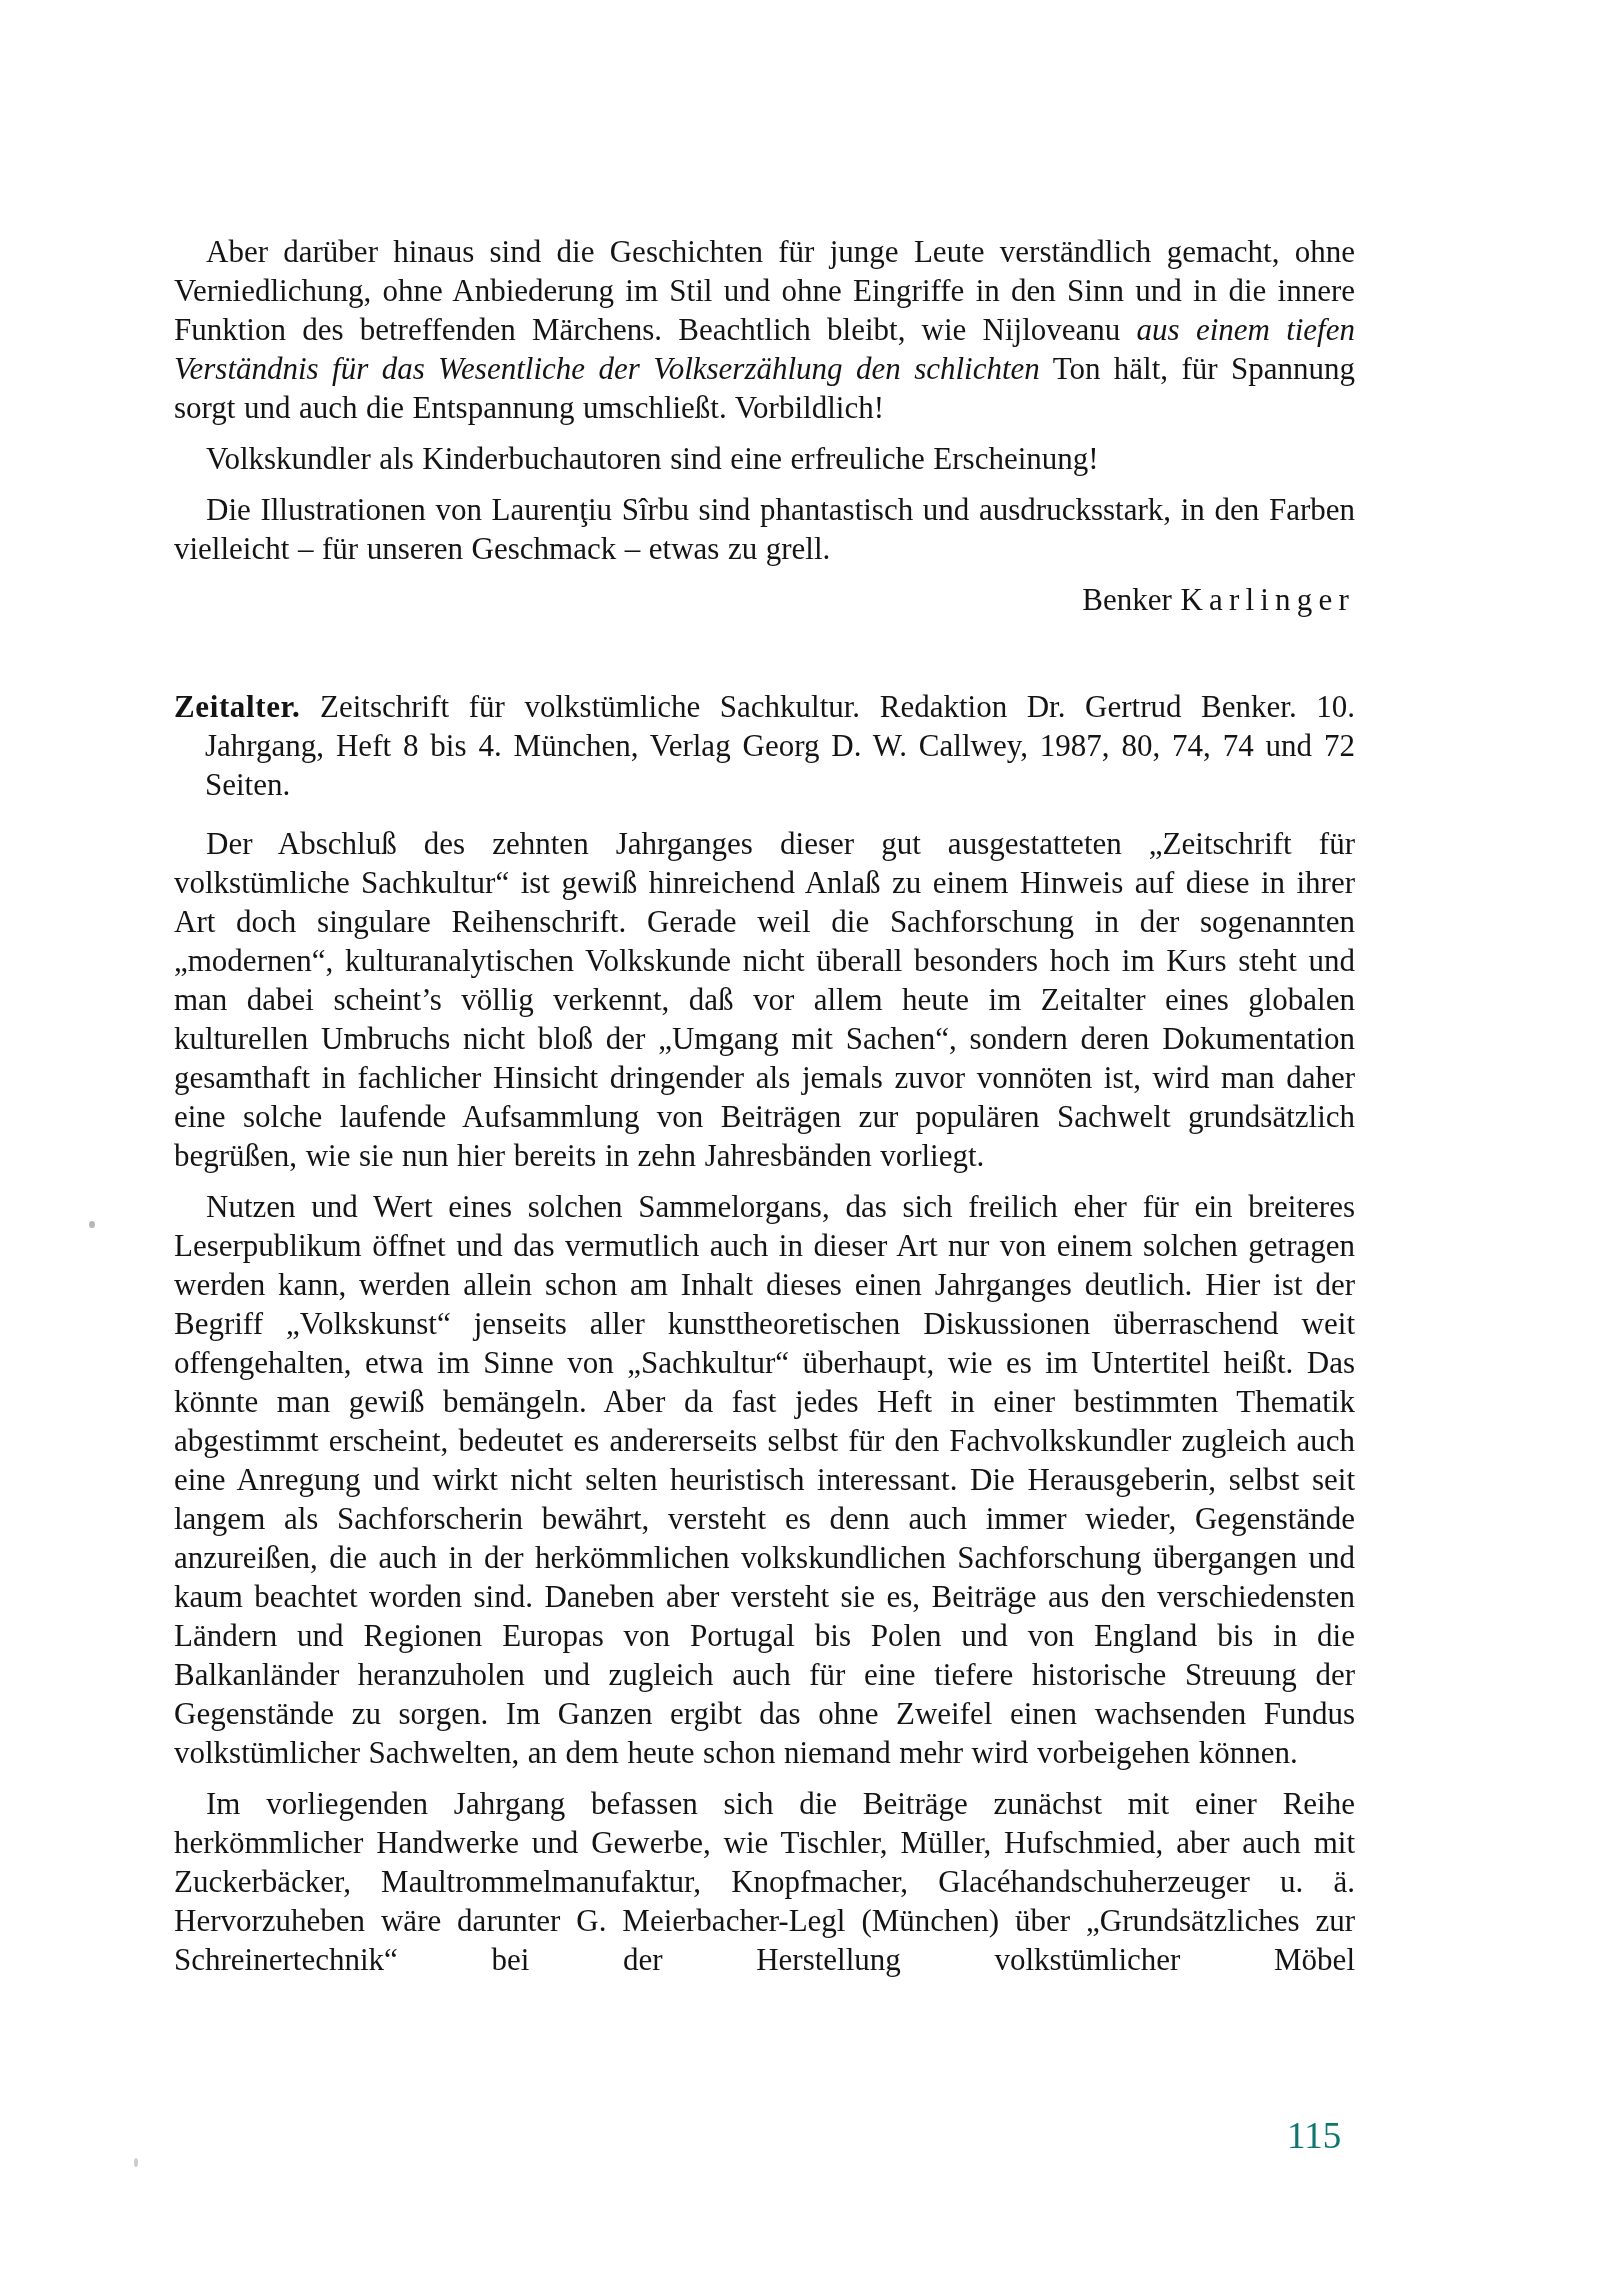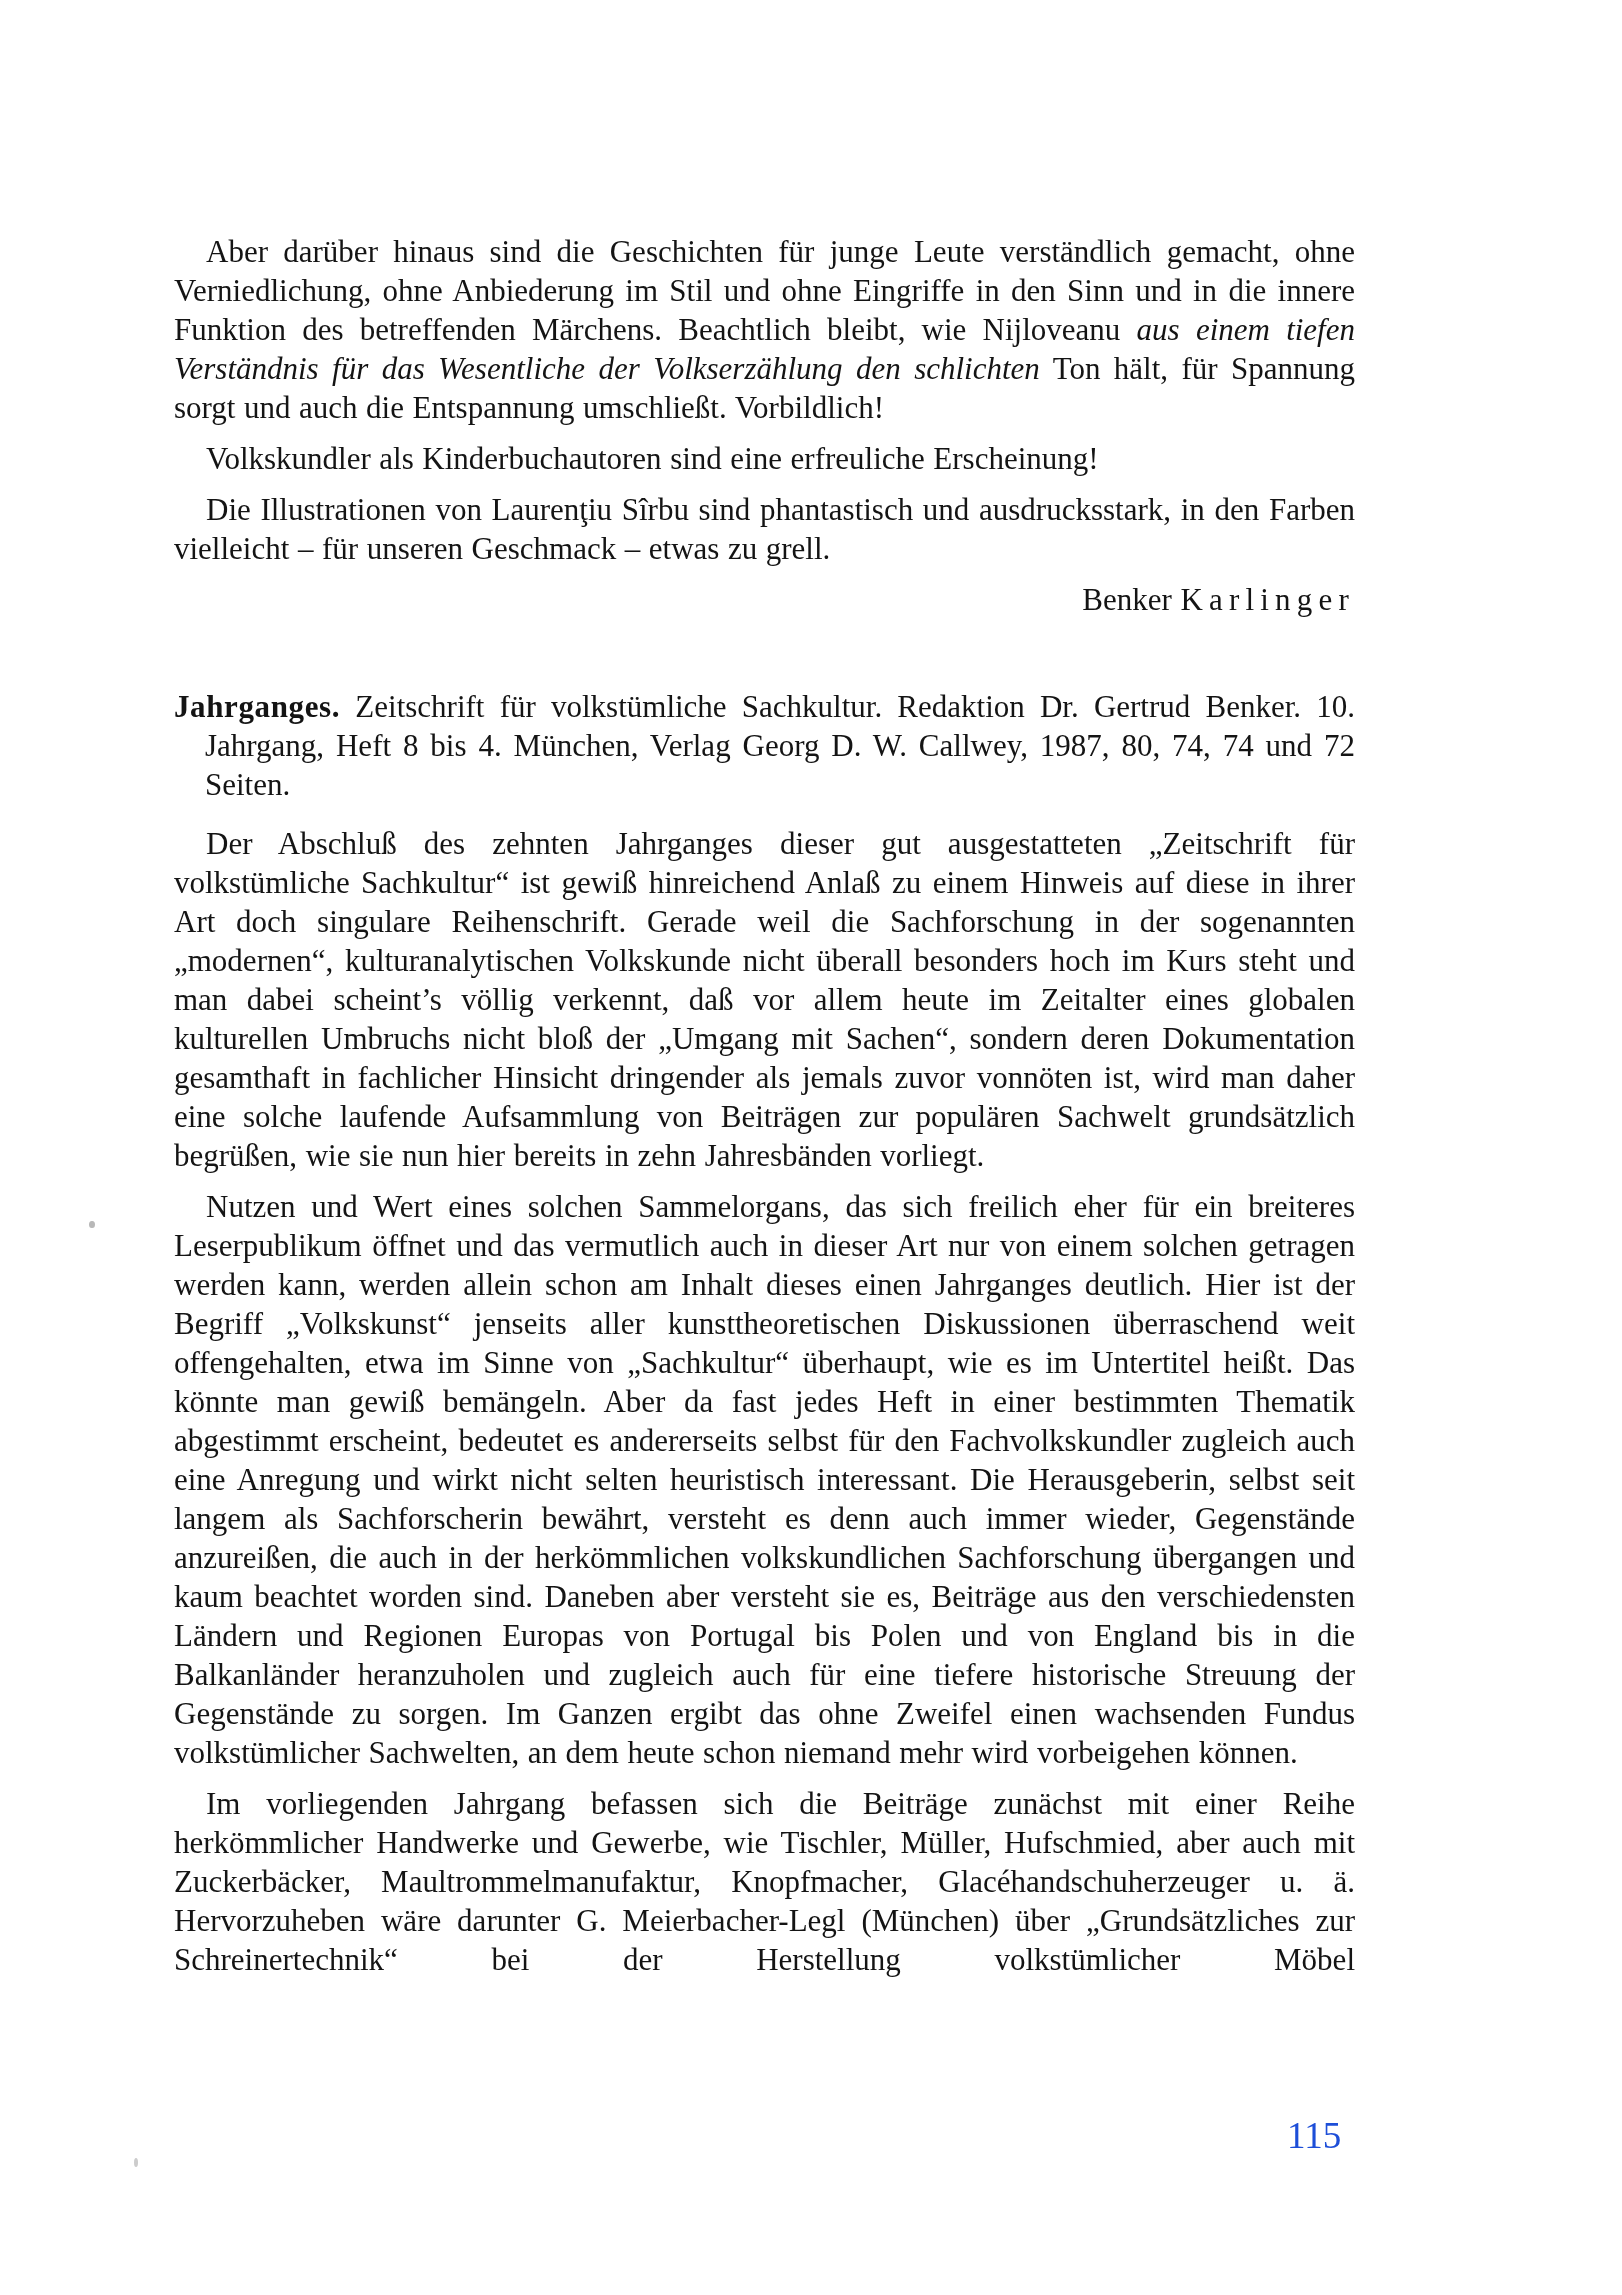--- a/index.html
+++ b/index.html
@@ -39,21 +39,21 @@
     padding-left: 31px;
   }
   p.entry-heading b { font-weight: bold; letter-spacing: 0.02em; }
   p.cont { text-align-last: justify; margin-bottom: 0; }
   .page-number {
     position: absolute;
     left: 1287px;
     top: 2115px;
     font-size: 37px;
     line-height: 42px;
-    color: #1d4ed8;
+    color: #0f766e;
   }
   .speck {
     position: absolute;
     background: #b8b8b8;
     border-radius: 50%;
   }
   .speck-a { left: 89px; top: 1221px; width: 5.7px; height: 7.3px; }
   .speck-b { left: 134px; top: 2158px; width: 4px; height: 9px; background: #cccccc; }
   em { font-style: italic; }
 </style>
@@ -63,21 +63,21 @@
 <main class="text-block">
 
   <section>
     <p><span>Aber darüber hinaus sind die Geschichten für junge Leute verständlich gemacht, ohne Verniedlichung, ohne Anbiederung im Stil und ohne Eingriffe in den Sinn und in die innere Funktion des betreffenden Märchens. Beachtlich bleibt, wie Nijloveanu </span><em>aus einem tiefen Verständnis für das Wesentliche der Volkserzählung den schlichten</em><span> Ton hält, für Spannung sorgt und auch die Entspannung umschließt. Vorbildlich!</span></p>
     <p><span>Volkskundler als Kinderbuchautoren sind eine erfreuliche Erscheinung!</span></p>
     <p><span>Die Illustrationen von Laurenţiu Sîrbu sind phantastisch und ausdrucksstark, in den Farben vielleicht – für unseren Geschmack – etwas zu grell.</span></p>
     <p class="signature"><span>Benker</span>&nbsp;<span class="sperr">Karlinger</span></p>
   </section>
 
   <section>
-    <p class="entry-heading"><b>Jahrganges.</b><span> Zeitschrift für volkstümliche Sachkultur. Redaktion Dr. Gertrud Benker. 10. Jahrgang, Heft 8 bis 4. München, Verlag Georg D. W. Callwey, 1987, 80, 74, 74 und 72 Seiten.</span></p>
+    <p class="entry-heading"><b>Zeitalter.</b><span> Zeitschrift für volkstümliche Sachkultur. Redaktion Dr. Gertrud Benker. 10. Jahrgang, Heft 8 bis 4. München, Verlag Georg D. W. Callwey, 1987, 80, 74, 74 und 72 Seiten.</span></p>
     <p>Der Abschluß des zehnten Jahrganges dieser gut ausgestatteten „Zeitschrift für volkstümliche Sachkultur“ ist gewiß hinreichend Anlaß zu einem Hinweis auf diese in ihrer Art doch singulare Reihenschrift. Gerade weil die Sachforschung in der sogenannten „modernen“, kulturanalytischen Volkskunde nicht überall besonders hoch im Kurs steht und man dabei scheint’s völlig verkennt, daß vor allem heute im Zeitalter eines globalen kulturellen Umbruchs nicht bloß der „Umgang mit Sachen“, sondern deren Dokumentation gesamthaft in fachlicher Hinsicht dringender als jemals zuvor vonnöten ist, wird man daher eine solche laufende Aufsammlung von Beiträgen zur populären Sachwelt grundsätzlich begrüßen, wie sie nun hier bereits in zehn Jahresbänden vorliegt.</p>
     <p>Nutzen und Wert eines solchen Sammelorgans, das sich freilich eher für ein breiteres Leserpublikum öffnet und das vermutlich auch in dieser Art nur von einem solchen getragen werden kann, werden allein schon am Inhalt dieses einen Jahrganges deutlich. Hier ist der Begriff „Volkskunst“ jenseits aller kunsttheoretischen Diskussionen überraschend weit offengehalten, etwa im Sinne von „Sachkultur“ überhaupt, wie es im Untertitel heißt. Das könnte man gewiß bemängeln. Aber da fast jedes Heft in einer bestimmten Thematik abgestimmt erscheint, bedeutet es andererseits selbst für den Fachvolkskundler zugleich auch eine Anregung und wirkt nicht selten heuristisch interessant. Die Herausgeberin, selbst seit langem als Sachforscherin bewährt, versteht es denn auch immer wieder, Gegenstände anzureißen, die auch in der herkömmlichen volkskundlichen Sachforschung übergangen und kaum beachtet worden sind. Daneben aber versteht sie es, Beiträge aus den verschiedensten Ländern und Regionen Europas von Portugal bis Polen und von England bis in die Balkanländer heranzuholen und zugleich auch für eine tiefere historische Streuung der Gegenstände zu sorgen. Im Ganzen ergibt das ohne Zweifel einen wachsenden Fundus volkstümlicher Sachwelten, an dem heute schon niemand mehr wird vorbeigehen können.</p>
     <p class="cont">Im vorliegenden Jahrgang befassen sich die Beiträge zunächst mit einer Reihe herkömmlicher Handwerke und Gewerbe, wie Tischler, Müller, Hufschmied, aber auch mit Zuckerbäcker, Maultrommelmanufaktur, Knopfmacher, Glacéhandschuherzeuger u. ä. Hervorzuheben wäre darunter G. Meierbacher-Legl (München) über „Grundsätzliches zur Schreinertechnik“ bei der Herstellung volkstümlicher Möbel</p>
   </section>
 
 </main>
 
 <div class="page-number">115</div>
 
 <div class="speck speck-a"></div>

